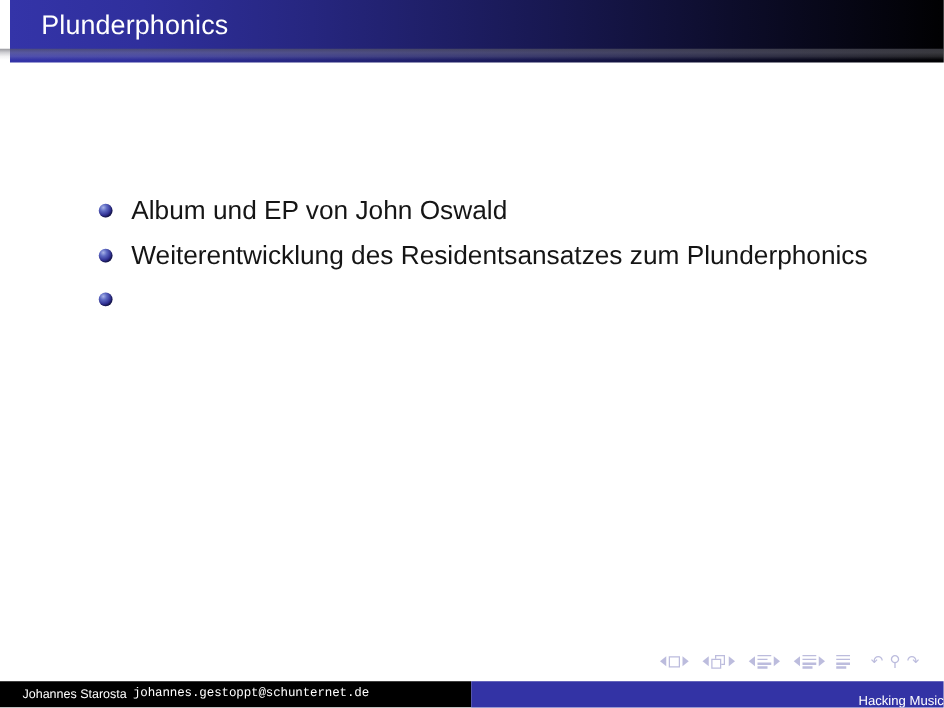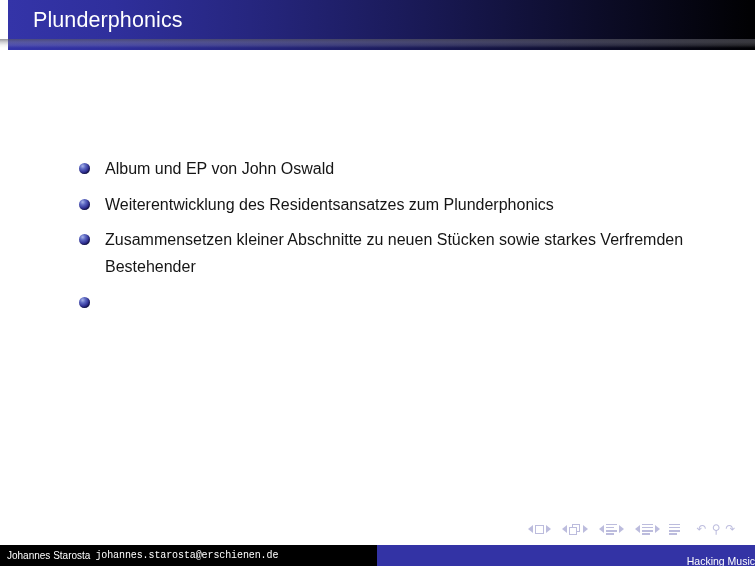--- a/index.html
+++ b/index.html
@@ -61,21 +61,21 @@
   }
   ul.bullets {
     list-style: none;
     margin: 0;
     padding: 0;
   }
   li.bullet-item {
     position: relative;
     margin: 0 0 8.5px 0;
     padding: 0 30px 0 105px;
-    font-size: 16px;
+    font-size: 21px;
     line-height: 27px;
     color: #151515;
   }
   li.bullet-item .bullet-ball {
     position: absolute;
     left: 79px;
     top: 8px;
     width: 11px;
     height: 11px;
     border-radius: 50%;
@@ -159,21 +159,21 @@
     width: 755px;
     height: 21px;
     display: flex;
   }
   #footer-left {
     width: 377px;
     height: 21px;
     background: #000000;
     display: flex;
     align-items: center;
-    padding-left: 7px;
+    padding-left: 18px;
     box-sizing: border-box;
     white-space: nowrap;
     overflow: hidden;
   }
   #footer-author {
     color: #ffffff;
     font-size: 10px;
     line-height: 12px;
     font-family: "Liberation Sans", sans-serif;
   }
@@ -217,24 +217,20 @@
       <li class="bullet-item">
         <span class="bullet-ball"></span>
         <span>Album und EP von John Oswald</span>
       </li>
       <li class="bullet-item">
         <span class="bullet-ball"></span>
         <span>Weiterentwicklung des Residentsansatzes zum Plunderphonics</span>
       </li>
       <li class="bullet-item">
         <span class="bullet-ball"></span>
-        <span>Zusammensetzen kleiner Abschnitte zu neuen Stücken sowie starkes Verfremden Bestehender</span>
-      </li>
-      <li class="bullet-item">
-        <span class="bullet-ball"></span>
       </li>
     </ul>
   </div>
 
   <div id="navsymbols">
 
     <span class="nav-group">
       <span class="nav-arrow left"></span>
       <span class="nav-box"></span>
       <span class="nav-arrow right"></span>
@@ -284,20 +280,20 @@
       <span class="nav-curve">↶</span>
       <span class="nav-curve">⚲</span>
       <span class="nav-curve">↷</span>
     </span>
 
   </div>
 
   <div id="footer">
     <div id="footer-left">
       <span id="footer-author">Johannes Starosta</span>
-      <span id="footer-email">johannes.starosta@erschienen.de</span>
+      <span id="footer-email">johannes.gestoppt@schunternet.de</span>
     </div>
     <div id="footer-right">
       <span id="footer-section">Hacking Music</span>
     </div>
   </div>
 
 </div>
 
 </body></html>

